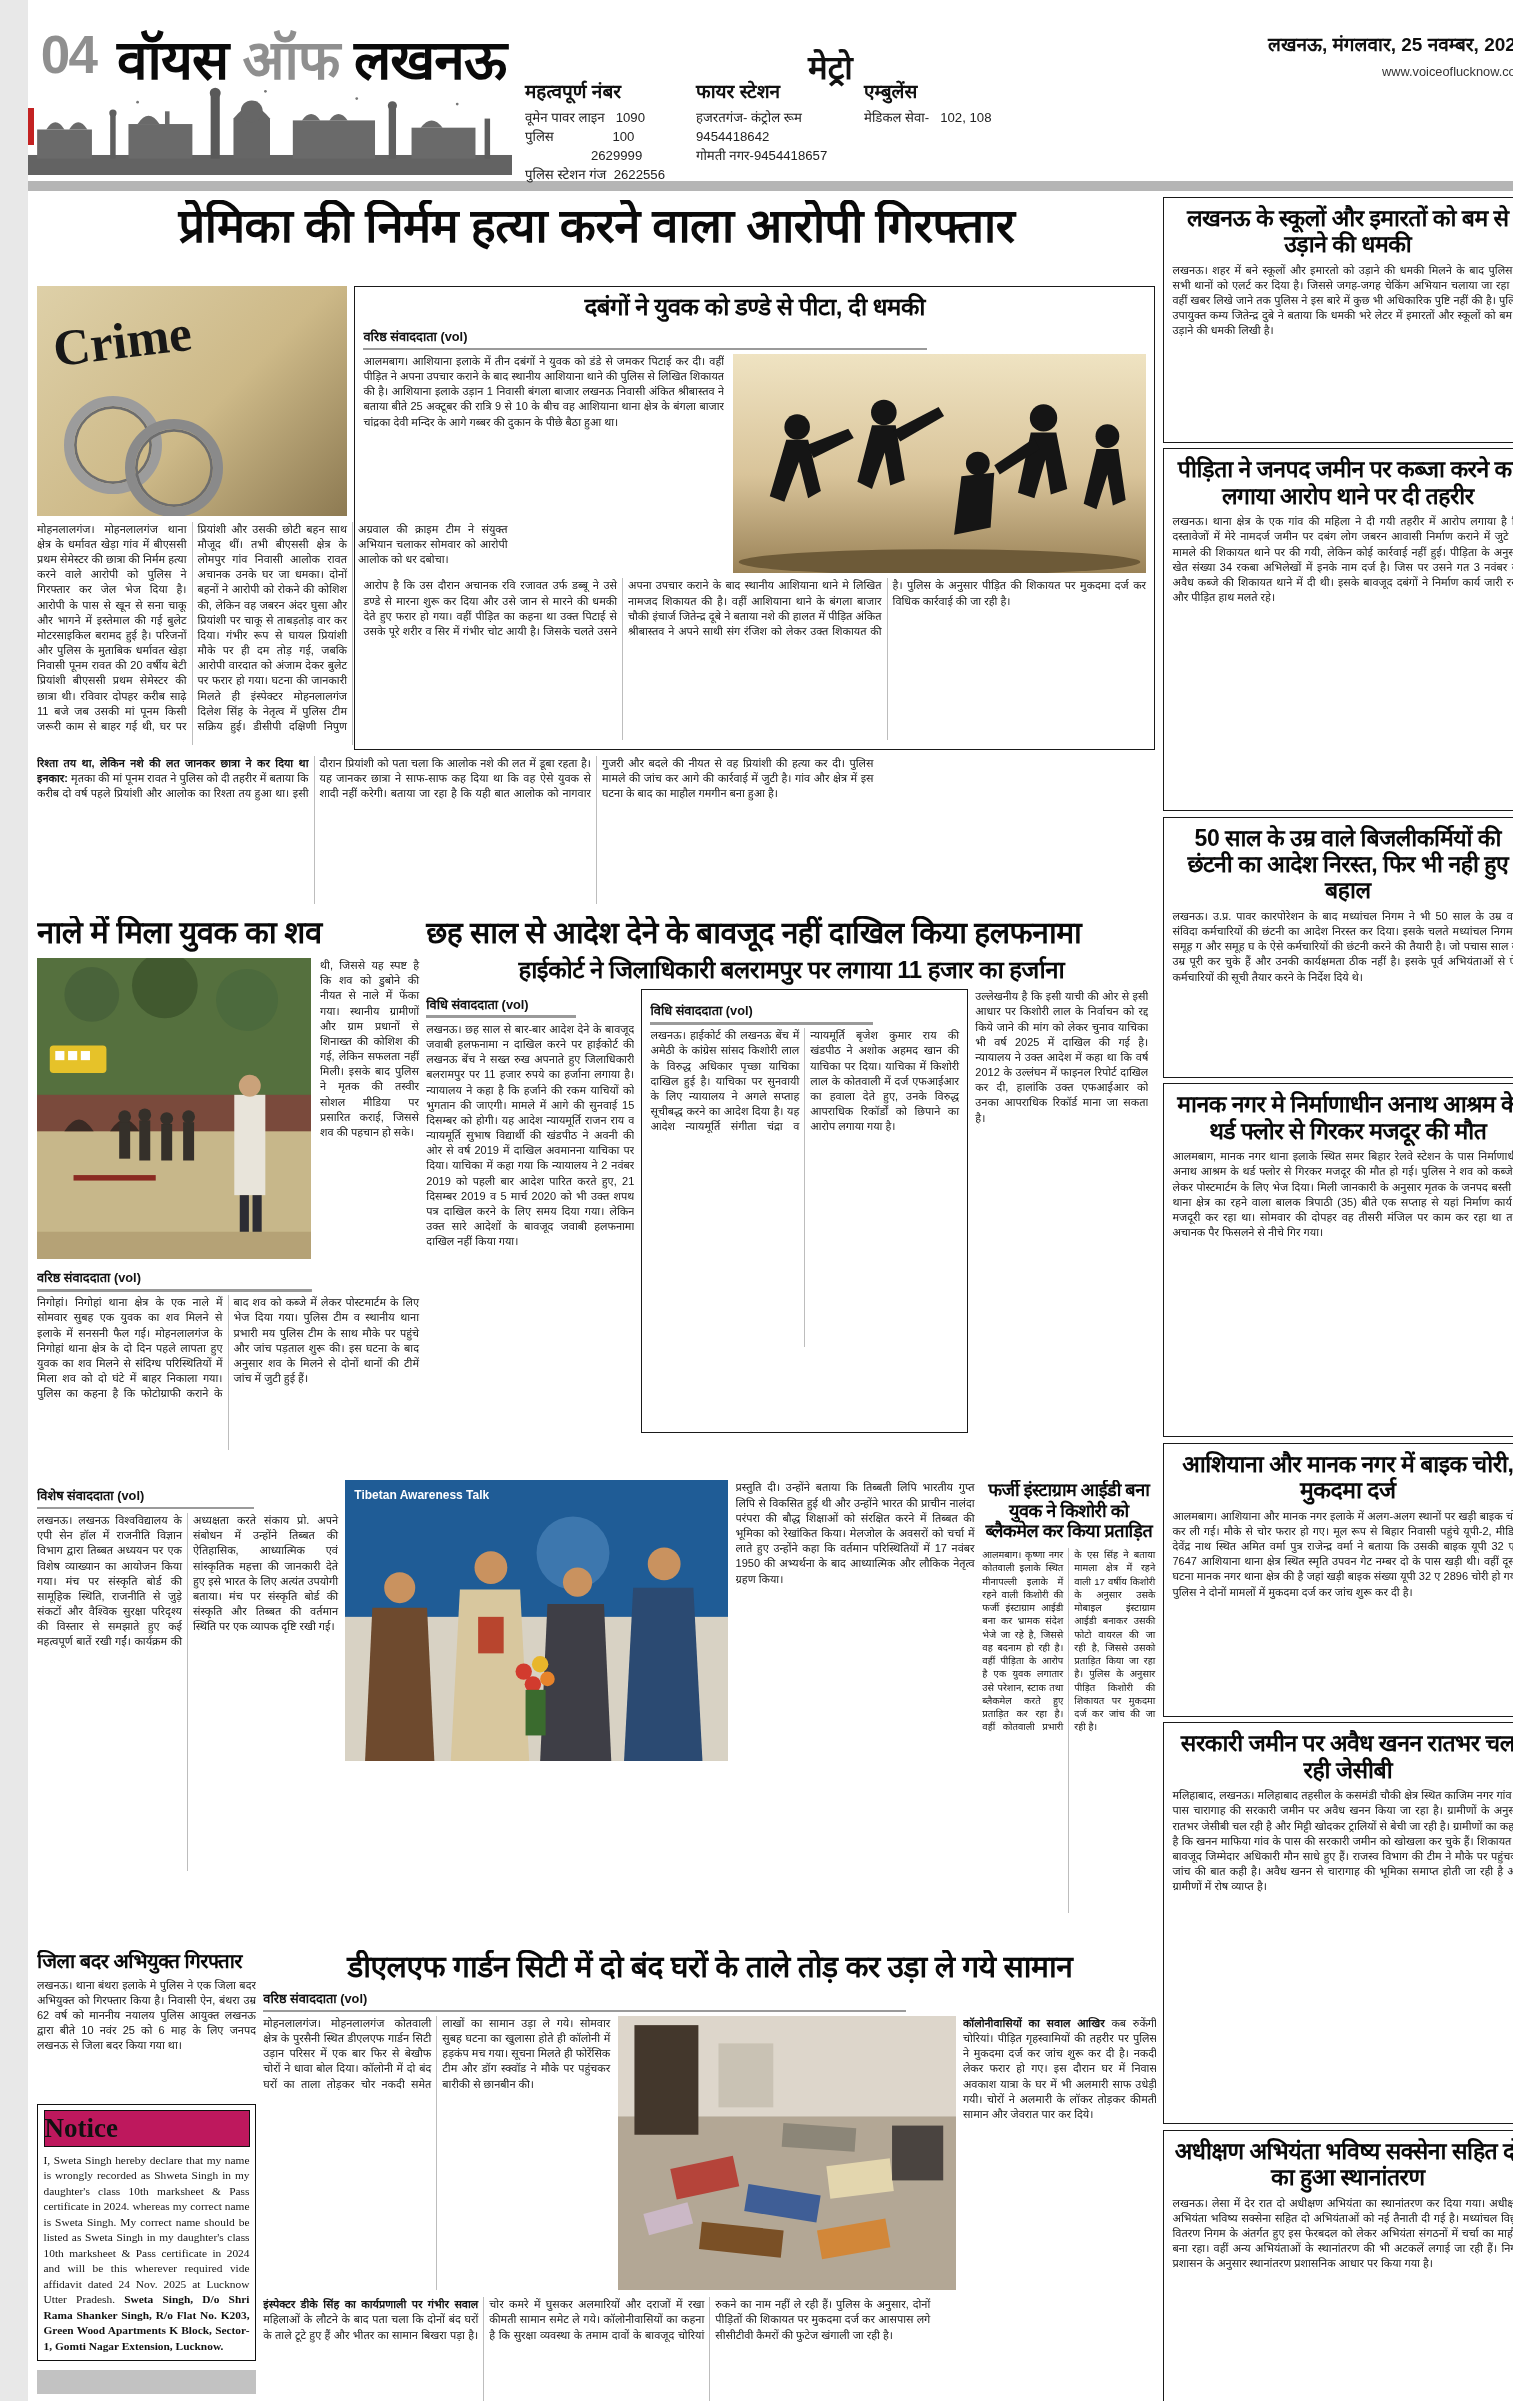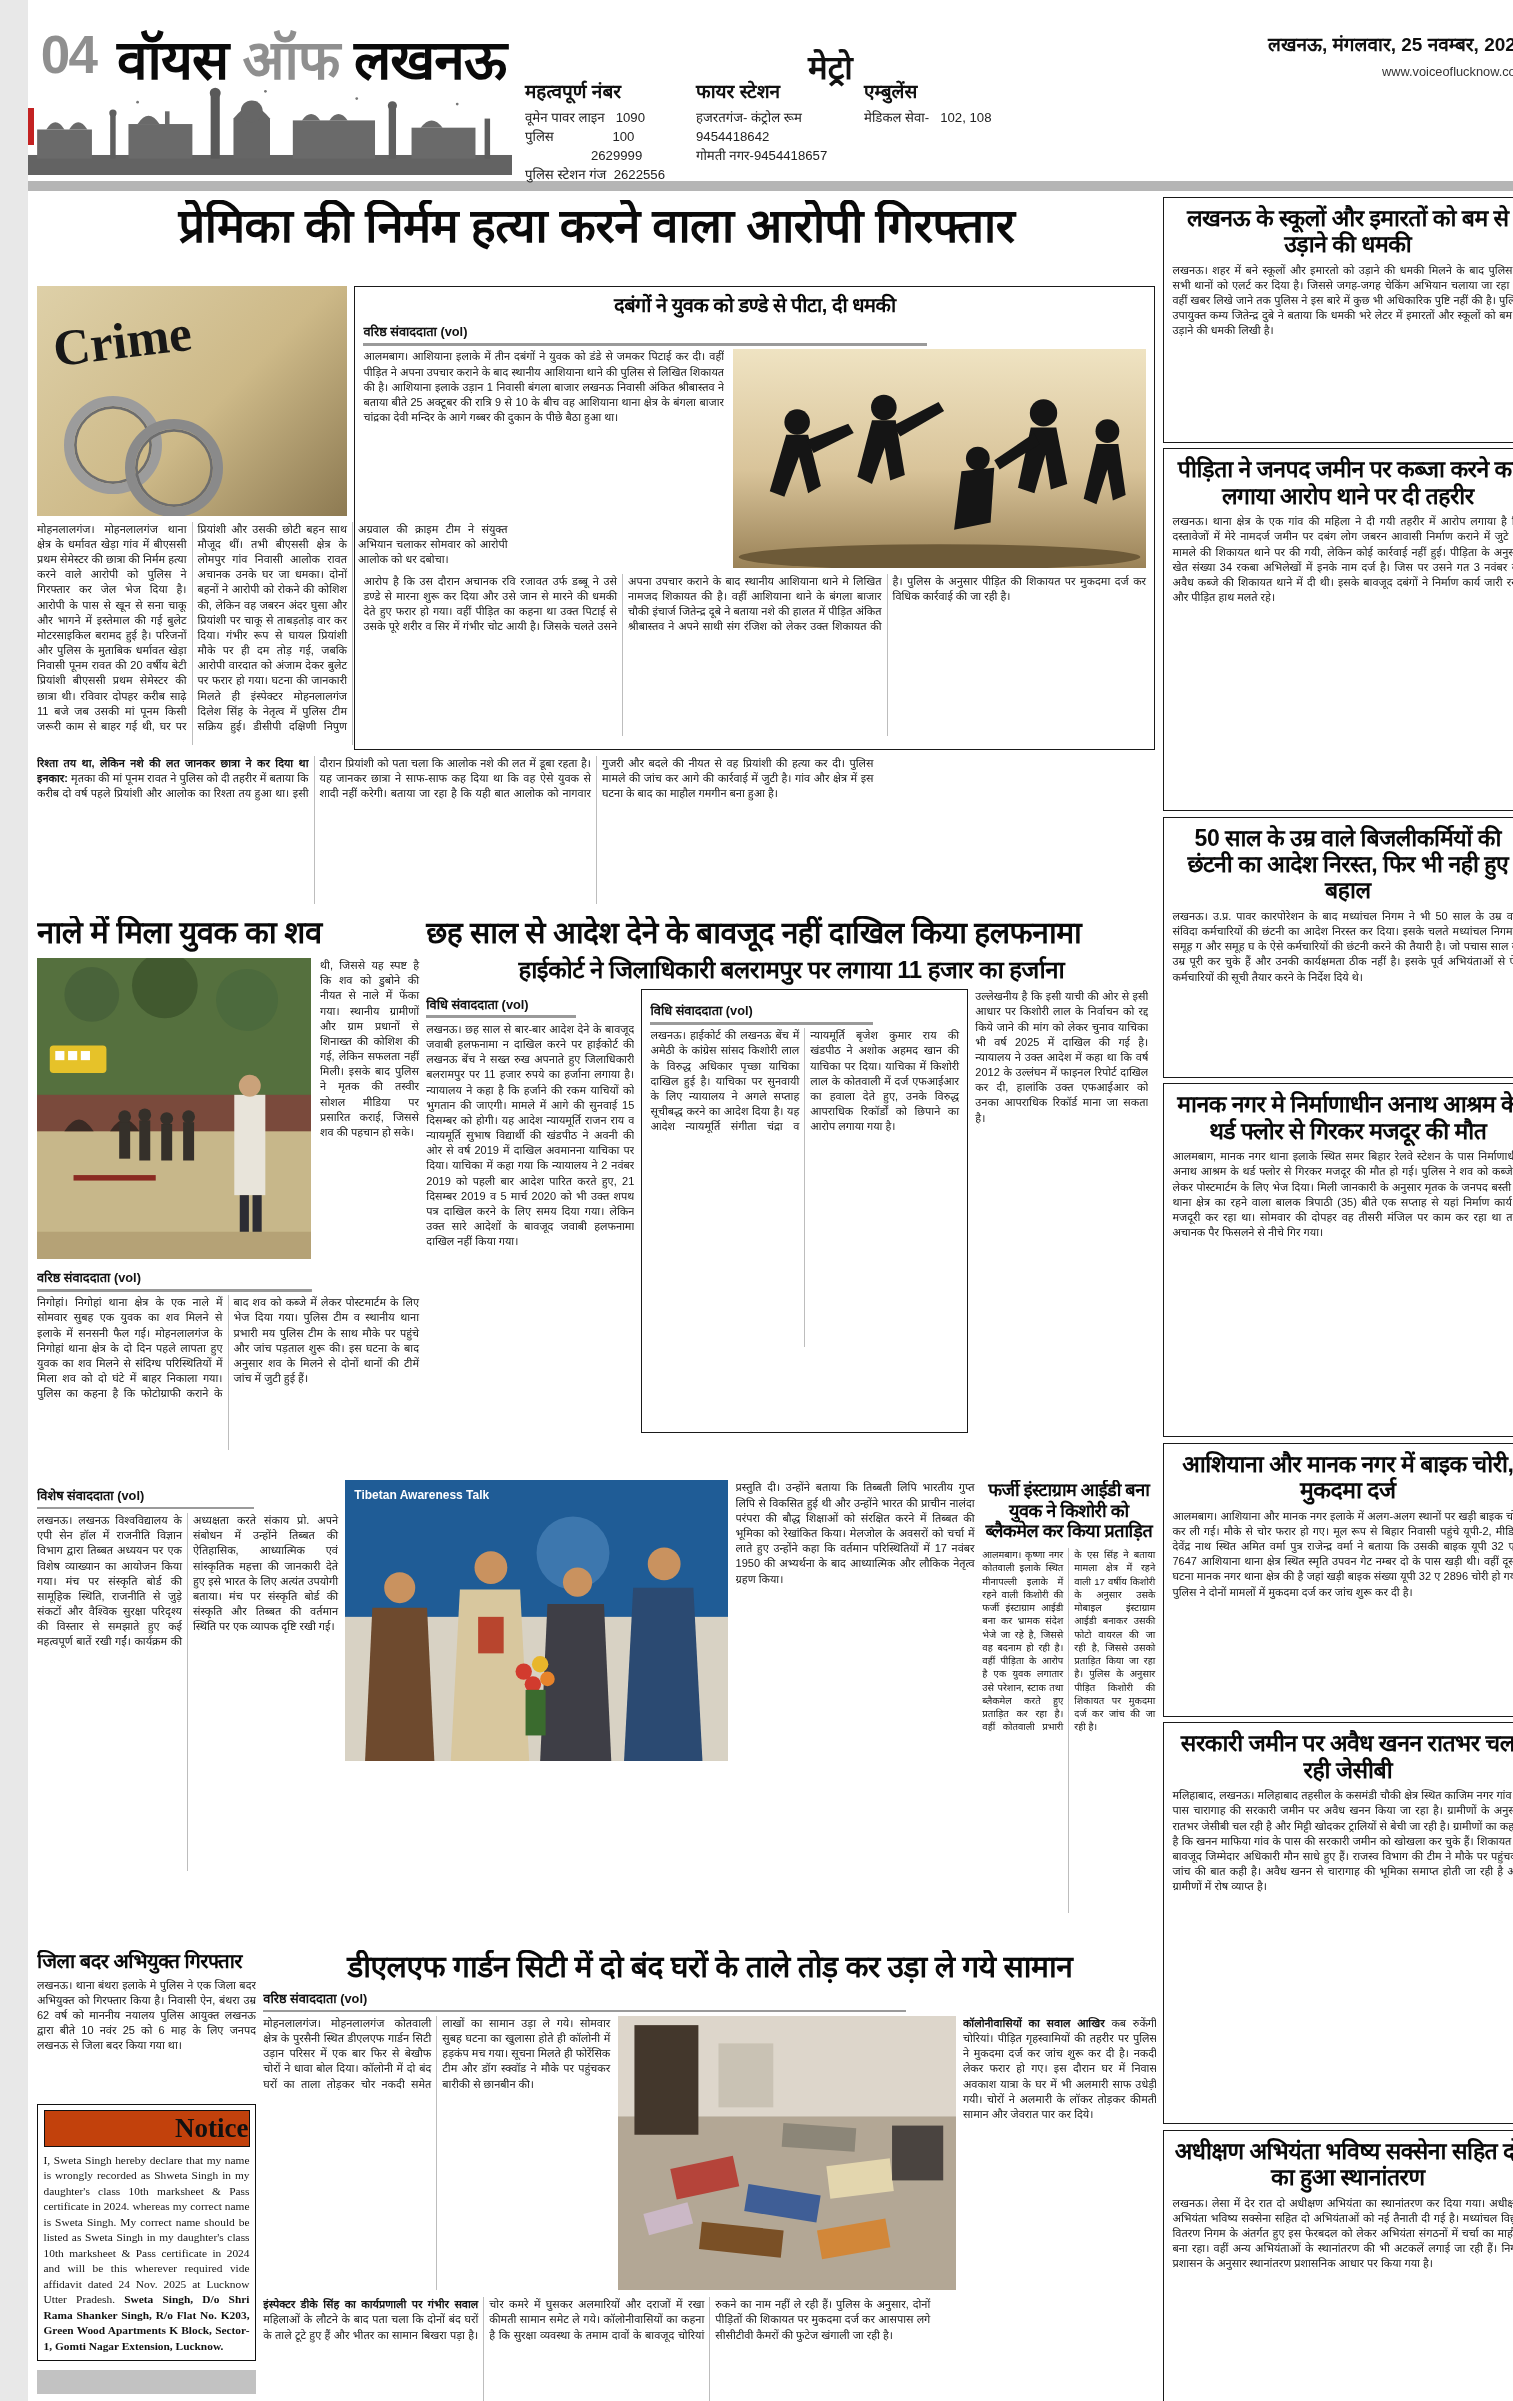--- a/index.html
+++ b/index.html
@@ -49,21 +49,21 @@
   .hc-inner{display:grid;grid-template-columns:208px 327px 173px;column-gap:7px;}
   
   .rowD{display:grid;grid-template-columns:938px 173px;column-gap:7.3px;height:462px;overflow:hidden;margin-top:5.5px;}
   .tib-inner{display:grid;grid-template-columns:301px 383px 239px;column-gap:7.3px;}
   .tibet-photo{width:383px;height:281px;}
   
   .rowE{display:grid;grid-template-columns:219px 893px;column-gap:7.3px;height:493px;overflow:hidden;margin-top:7.3px;}
   .dlf-inner{display:grid;grid-template-columns:347px 338px 194px;column-gap:7.3px;}
   .dlf-photo{width:338px;height:274px;}
   .notice-box{border:1.8px solid #111;margin-top:7.3px;padding:5.5px;}
-  .notice-title{border:1.8px solid #111;background:#c2410c;text-align:right;
+  .notice-title{border:1.8px solid #111;background:#be185d;text-align:left;
     font-family:"Liberation Serif",serif;font-weight:900;font-size:27px;padding:1.8px 0;margin-bottom:5.5px;}
   .notice-body{font-family:"Liberation Serif",serif;font-size:11.4px;line-height:1.36;text-align:justify;}
   .graybar{height:24px;background:#c2c2c2;margin-top:9px;}
   
   .rail{display:flex;flex-direction:column;gap:5.5px;}
   .rail .box{margin:0;}
   .rail .rh{font-size:23px;text-align:center;font-weight:900;line-height:1.14;letter-spacing:-0.5px;margin:1.8px 0 5.5px 0;}
   .rail .bt{font-size:11px;}
 </style>
 </head>
@@ -143,21 +143,21 @@
         <div>
           <div class="photo crime-photo">
             <div class="ph-cap crime-word">Crime</div>
             <div class="cuff" style="left:27px;top:110px;"></div>
             <div class="cuff" style="left:88px;top:133px;border-color:#8a8a8a;"></div>
           </div>
           <div class="bt cols2" style="height:223px;margin-top:5.5px;">मोहनलालगंज। मोहनलालगंज थाना क्षेत्र के धर्मावत खेड़ा गांव में बीएससी प्रथम सेमेस्टर की छात्रा की निर्मम हत्या करने वाले आरोपी को पुलिस ने गिरफ्तार कर जेल भेज दिया है। आरोपी के पास से खून से सना चाकू और भागने में इस्तेमाल की गई बुलेट मोटरसाइकिल बरामद हुई है। परिजनों और पुलिस के मुताबिक धर्मावत खेड़ा निवासी पूनम रावत की 20 वर्षीय बेटी प्रियांशी बीएससी प्रथम सेमेस्टर की छात्रा थी। रविवार दोपहर करीब साढ़े 11 बजे जब उसकी मां पूनम किसी जरूरी काम से बाहर गई थी, घर पर प्रियांशी और उसकी छोटी बहन साथ मौजूद थीं। तभी बीएससी क्षेत्र के लोमपुर गांव निवासी आलोक रावत अचानक उनके घर जा धमका। दोनों बहनों ने आरोपी को रोकने की कोशिश की, लेकिन वह जबरन अंदर घुसा और प्रियांशी पर चाकू से ताबड़तोड़ वार कर दिया। गंभीर रूप से घायल प्रियांशी मौके पर ही दम तोड़ गई, जबकि आरोपी वारदात को अंजाम देकर बुलेट पर फरार हो गया। घटना की जानकारी मिलते ही इंस्पेक्टर मोहनलालगंज दिलेश सिंह के नेतृत्व में पुलिस टीम सक्रिय हुई। डीसीपी दक्षिणी निपुण अग्रवाल की क्राइम टीम ने संयुक्त अभियान चलाकर सोमवार को आरोपी आलोक को धर दबोचा।</div>
         </div>
 
         <div class="box">
-          <div class="hl ctr" style="font-size:20px;margin:1.8px 0 5.5px 0;">दबंगों ने युवक को डण्डे से पीटा, दी धमकी</div>
+          <div class="hl ctr" style="font-size:24px;margin:1.8px 0 5.5px 0;">दबंगों ने युवक को डण्डे से पीटा, दी धमकी</div>
           <div class="byline">
             <span>वरिष्ठ संवाददाता (vol)</span><span class="ul"></span>
           </div>
           <div class="dabang-top">
             <div class="bt" style="height:219px;overflow:hidden;">आलमबाग। आशियाना इलाके में तीन दबंगों ने युवक को डंडे से जमकर पिटाई कर दी। वहीं पीड़ित ने अपना उपचार कराने के बाद स्थानीय आशियाना थाने की पुलिस से लिखित शिकायत की है। आशियाना इलाके उड़ान 1 निवासी बंगला बाजार लखनऊ निवासी अंकित श्रीबास्तव ने बताया बीते 25 अक्टूबर की रात्रि 9 से 10 के बीच वह आशियाना थाना क्षेत्र के बंगला बाजार चांद्रका देवी मन्दिर के आगे गब्बर की दुकान के पीछे बैठा हुआ था।</div>
             <div class="photo fight-photo">
               <svg width="413" height="219" viewBox="0 0 452 240">
                 <ellipse cx="226" cy="228" rx="220" ry="14" fill="#6d5a38"></ellipse>
                 <g fill="#151515">
                   <circle cx="70" cy="80" r="14"></circle>

